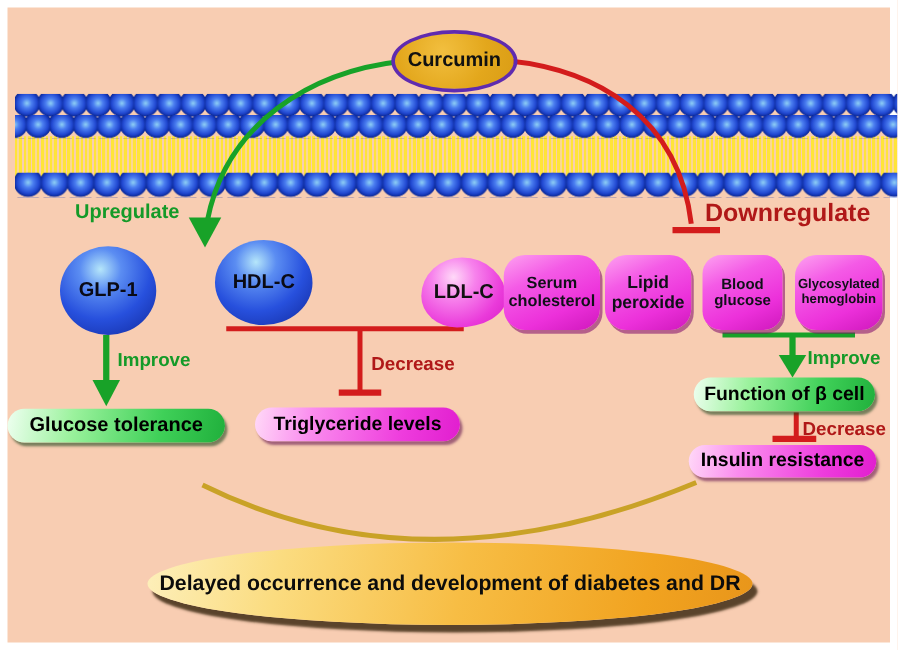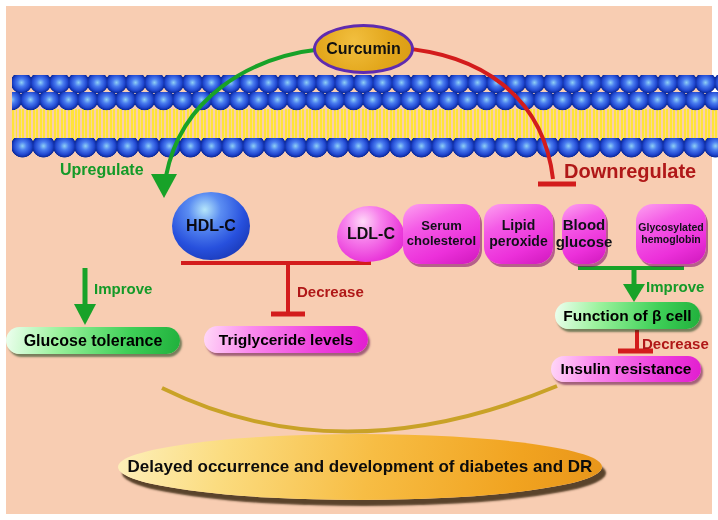--- a/index.html
+++ b/index.html
@@ -124,35 +124,38 @@
     <path d="M162,388 Q340,476 557,386" fill="none" stroke="#c9a227" stroke-width="4"></path>
   </svg>
 
   <div class="oval">
     <span>Curcumin</span>
   </div>
 
   <div class="lbl green-t" style="left:60px; top:161px; font-size:16px;">Upregulate</div>
   <div class="lbl red-t" style="left:564px; top:160px; font-size:20px;">Downregulate</div>
 
+  <div class="sphere" style="left:48px; top:197px; width:77px; height:71px;">
+    <span>GLP-1</span>
+  </div>
   <div class="sphere" style="left:172px; top:192px; width:78px; height:68px;">
     <span>HDL-C</span>
   </div>
 
   <div class="blob" style="left:337px; top:206px; width:68px; height:56px;">
     <span>LDL-C</span>
   </div>
 
   <div class="mbox" style="left:403px; top:204px; width:77px; height:60px; font-size:13px;">
     <span>Serum cholesterol</span>
   </div>
   <div class="mbox" style="left:484px; top:204px; width:69px; height:60px; font-size:14px;align-items:center;">
     <span>Lipid peroxide</span>
   </div>
-  <div class="mbox" style="left:562px; top:204px; width:44px; height:60px; font-size:15px;">
+  <div class="mbox" style="left:562px; top:204px; width:64px; height:60px; font-size:12px;border-radius:15px;">
     <span>Blood glucose</span>
   </div>
   <div class="mbox" style="left:636px; top:204px; width:70px; height:60px; font-size:10.5px;">
     <span>Glycosylated hemoglobin</span>
   </div>
 
   <div class="lbl green-t" style="left:94px; top:280px; font-size:15px;">Improve</div>
   <div class="lbl red-t" style="left:297px; top:283px; font-size:15px;">Decrease</div>
   <div class="lbl green-t" style="left:646px; top:278px; font-size:15px;">Improve</div>
   <div class="lbl red-t" style="left:642px; top:335px; font-size:15px;">Decrease</div>

